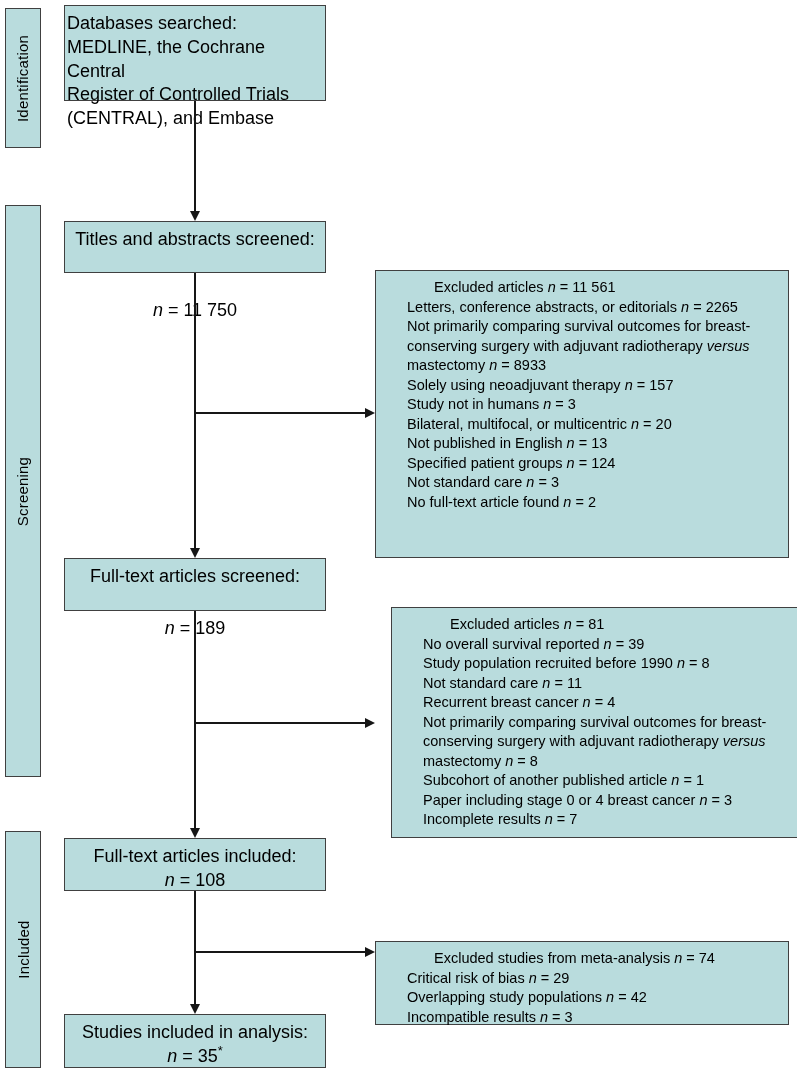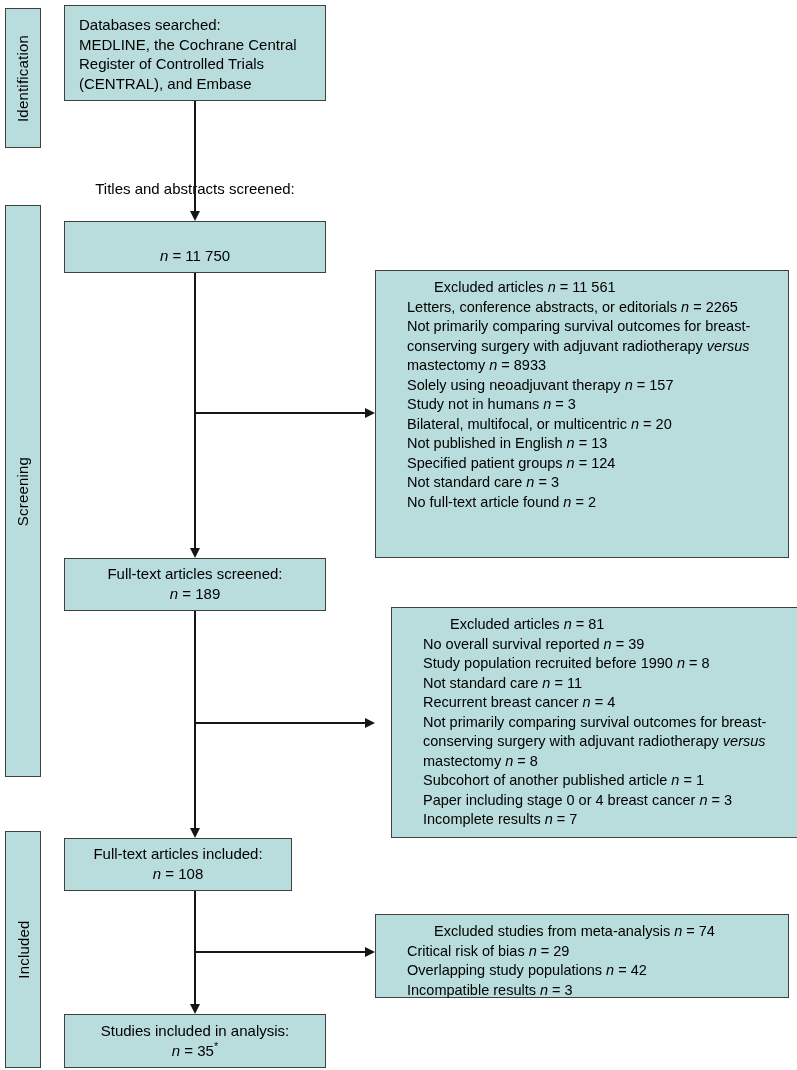--- a/index.html
+++ b/index.html
@@ -9,23 +9,23 @@
   .tealbox {
     position:absolute;
     background:var(--box-fill, #b9dcdd);
     border:1.3px solid var(--box-border, #404040);
   }
 
   .stage { display:flex; align-items:center; justify-content:center; }
   .stage span { transform:rotate(-90deg); white-space:nowrap; font-size:15px; letter-spacing:.2px; }
 
   .mainbox {
-    font-size:15px; line-height:1.32;
-    display:flex; flex-direction:column; justify-content:flex-end;
-    padding:6px 14px;
+    font-size:18px; line-height:1.32;
+    display:flex; flex-direction:column; justify-content:space-between;
+    padding:6px 2px;
   }
   .mainbox.centered { text-align:center; }
   .mainbox.leftalign { text-align:left; }
 
   .exbox { font-size:14.5px; line-height:1.345; padding:7px 10px 6px 10px; }
   .exbox .title { padding-left:0;margin-left:48px; }
   .exbox .item { padding-left:21px; }
 
   .line { position:absolute; background:#161616; }
   .vline { width:1.6px; }
@@ -60,26 +60,26 @@
       <div>MEDLINE, the Cochrane Central</div>
       <div>Register of Controlled Trials</div>
       <div>(CENTRAL), and Embase</div>
     </div>
 
   <div class="tealbox mainbox centered" style="left:64px; top:221px; width:262px; height:52px;gap:47px;">
       <div>Titles and abstracts screened:</div>
       <div><i>n</i> = 11 750</div>
     </div>
 
-  <div class="tealbox mainbox centered" style="left:64px; top:558px; width:262px; height:53px;">
+  <div class="tealbox mainbox centered" style="left:64px; top:558px; width:262px; height:53px;gap:28px;">
       <div>Full-text articles screened:</div>
       <div><i>n</i> = 189</div>
     </div>
 
-  <div class="tealbox mainbox centered" style="left:64px; top:838px; width:228px; height:53px;">
+  <div class="tealbox mainbox centered" style="left:64px; top:838px; width:262px; height:53px;">
       <div>Full-text articles included:</div>
       <div><i>n</i> = 108</div>
     </div>
 
   <div class="tealbox mainbox centered" style="left:64px; top:1014px; width:262px; height:54px;">
       <div>Studies included in analysis:</div>
       <div><i>n</i> = 35<sup>*</sup></div>
     </div>
 
   <div class="tealbox exbox" style="left:375px; top:270px; width:414px; height:288px;">
@@ -104,21 +104,21 @@
         <div class="item">Study population recruited before 1990 <i>n</i> = 8</div>
         <div class="item">Not standard care <i>n</i> = 11</div>
         <div class="item">Recurrent breast cancer <i>n</i> = 4</div>
         <div class="item">Not primarily comparing survival outcomes for breast-conserving surgery with adjuvant radiotherapy <i>versus</i> mastectomy <i>n</i> = 8</div>
         <div class="item">Subcohort of another published article <i>n</i> = 1</div>
         <div class="item">Paper including stage 0 or 4 breast cancer <i>n</i> = 3</div>
         <div class="item">Incomplete results <i>n</i> = 7</div>
       </div>
   </div>
 
-  <div class="tealbox exbox" style="left:375px; top:914px; width:414px; height:84px;">
+  <div class="tealbox exbox" style="left:375px; top:941px; width:414px; height:84px;">
     <div class="title">Excluded studies from meta-analysis <i>n</i> = 74</div>
     <div>
         <div class="item">Critical risk of bias <i>n</i> = 29</div>
         <div class="item">Overlapping study populations <i>n</i> = 42</div>
         <div class="item">Incompatible results <i>n</i> = 3</div>
       </div>
   </div>
 
   <div class="line vline" style="left:194.2px; top:101px; height:111px;"></div>
   <div class="arr-down" style="left:189.5px; top:211px;"></div>

